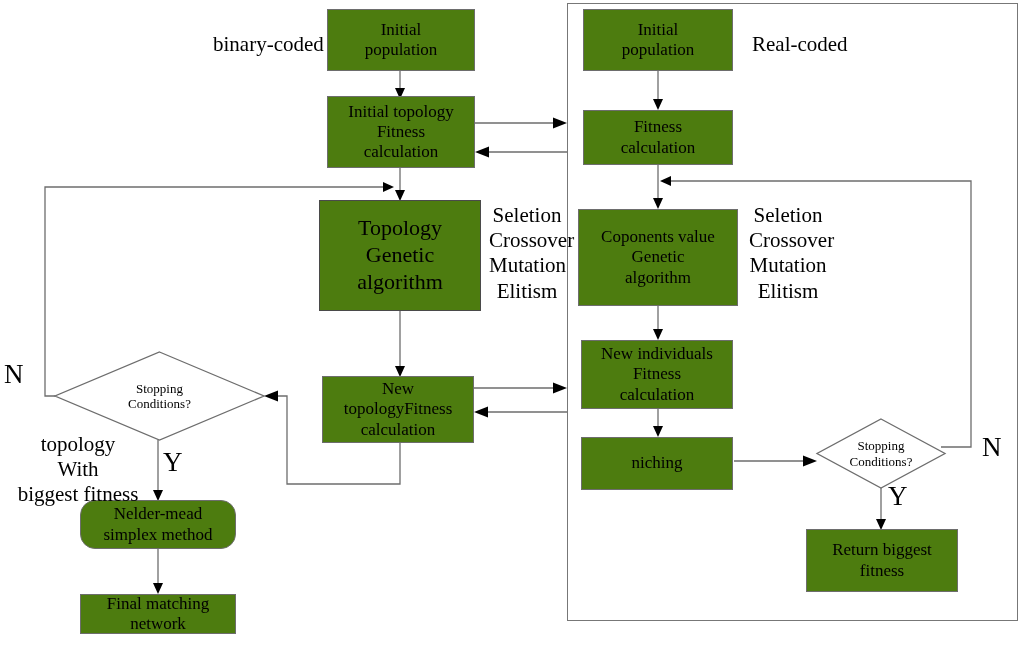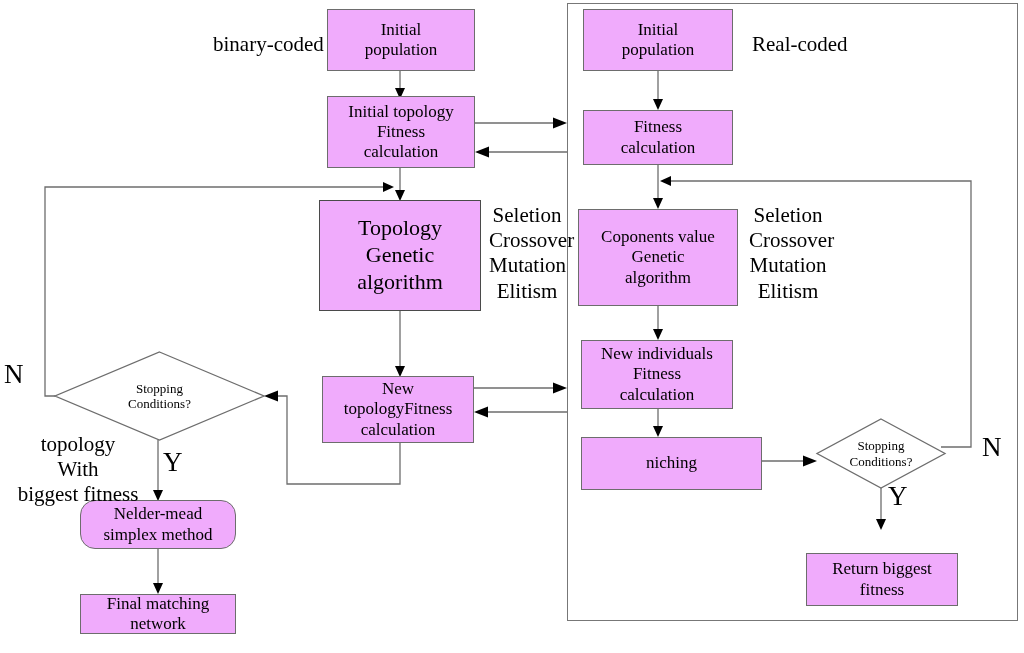--- a/index.html
+++ b/index.html
@@ -14,21 +14,21 @@
     width:1024px;
     height:653px;
     background:#fff;
     overflow:hidden;
   }
   
   .node{
     position:absolute;
     box-sizing:border-box;
     border:1.3px solid #6d6d6d;
-    background:#f0abfc;
+    background:#4d7c0f;
     display:flex;
     align-items:center;
     justify-content:center;
     text-align:center;
     line-height:1.18;
     font-size:17px;
     white-space:pre-line;
     z-index:3;
   }
   .node.big{font-size:22px;line-height:1.22;}
@@ -184,23 +184,23 @@
 calculation</div>
 
   <div class="node" style="left:578px;top:209px;width:160px;height:97px;">Coponents value
 Genetic
 algorithm</div>
 
   <div class="node" style="left:581px;top:340px;width:152px;height:69px;">New individuals
 Fitness
 calculation</div>
 
-  <div class="node" style="left:581px;top:437px;width:181px;height:53px;">niching</div>
-
-  <div class="node" style="left:806px;top:529px;width:152px;height:53px;margin-top:24px;">Return biggest
+  <div class="node" style="left:581px;top:437px;width:152px;height:53px;">niching</div>
+
+  <div class="node" style="left:806px;top:529px;width:152px;height:63px;">Return biggest
 fitness</div>
 
   <div class="diamond" style="left:817px;top:419px;width:128px;height:69px;">
     <svg width="128" height="69" viewBox="0 0 128 69" xmlns="http://www.w3.org/2000/svg">
       <polygon points="64,0 128,34.5 64,69 0,34.5" fill="#ffffff" stroke="#6d6d6d" stroke-width="1.3"></polygon>
     </svg>
     <div class="dtext">Stopping
 Conditions?</div>
   </div>
 

